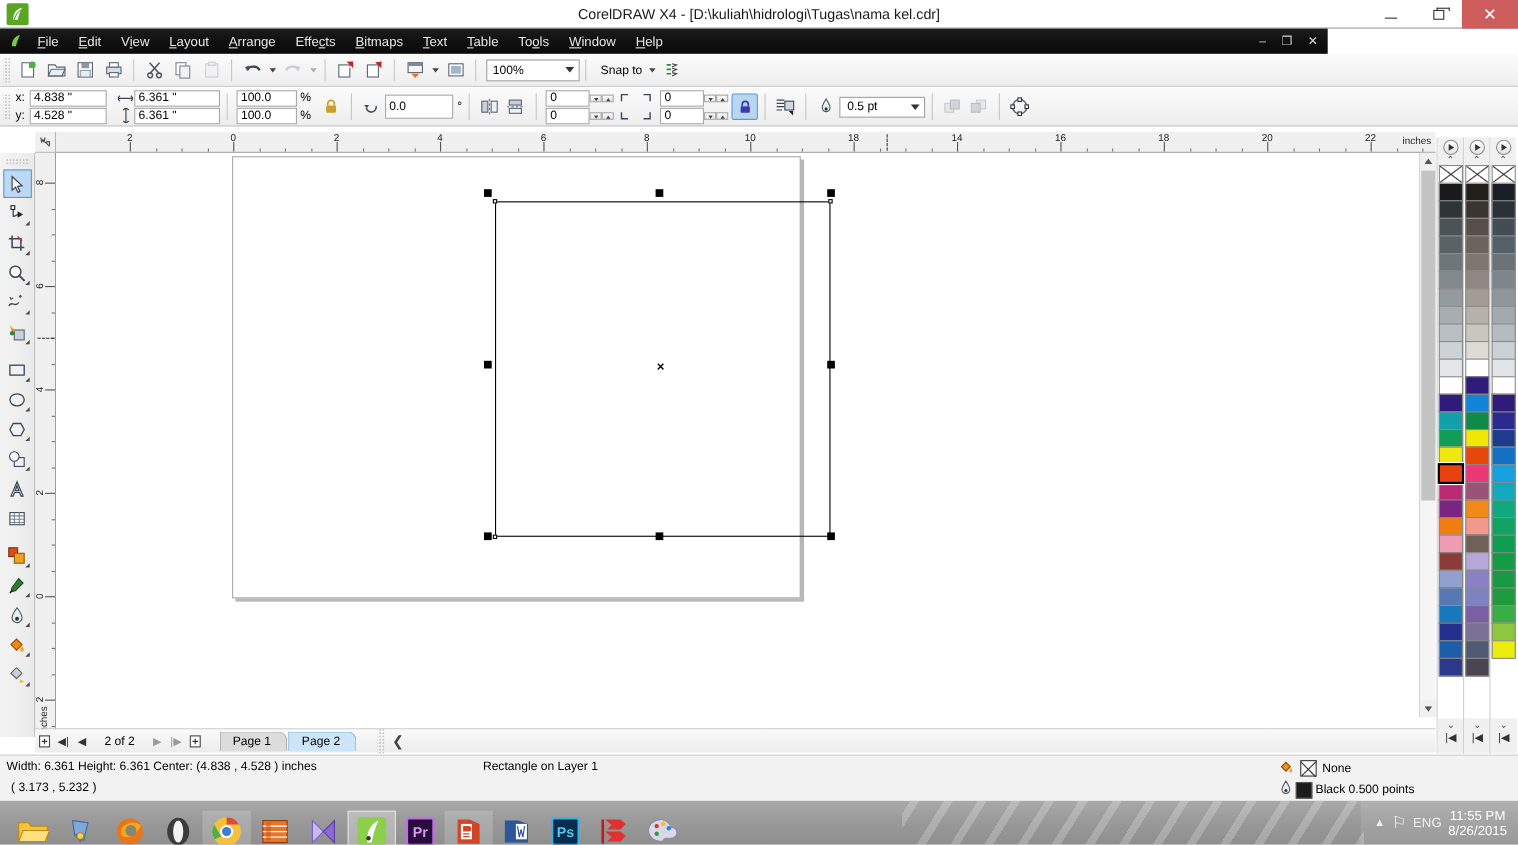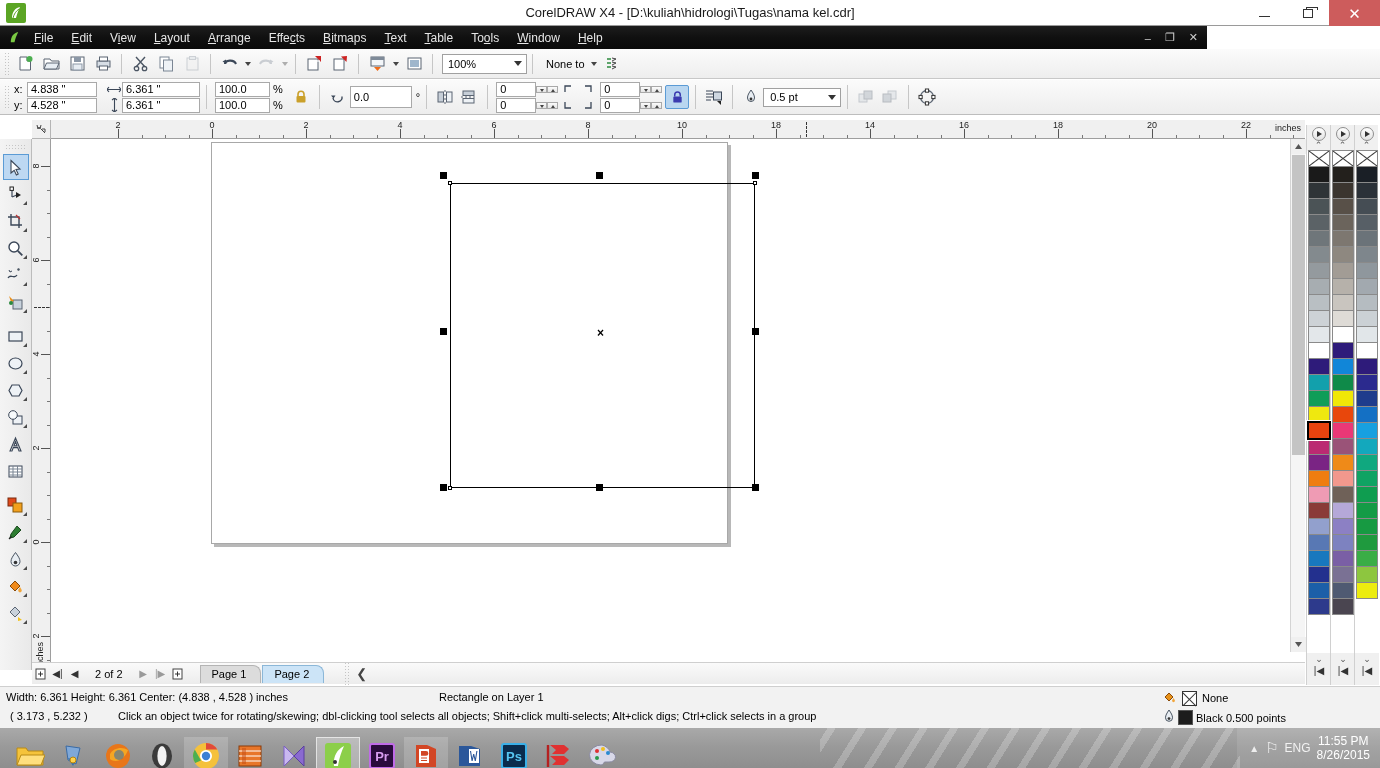--- a/index.html
+++ b/index.html
@@ -427,21 +427,21 @@
           <rect x="2" y="3" width="13" height="11" fill="#fff" stroke="#5a6472"></rect>
           <rect x="4" y="5" width="9" height="7" fill="#9fb6cc"></rect>
         </svg>
     </div>
     <div class="tsep"></div>
     <div class="zoomcombo">
       <span class="cv">100%</span>
       <span class="dd"></span>
     </div>
     <div class="tsep"></div>
-    <div class="snapto">None to</div>
+    <div class="snapto">Snap to</div>
     <div class="tcaret"></div>
     <div class="tbtn">
       <svg width="17" height="17" viewBox="0 0 17 17">
           <path d="M3 4h4M3 8h4M3 12h4" stroke="#2d8a3e" stroke-width="1.5"></path>
           <path d="M8 3l4 1-4 2M8 7l4 1-4 2M8 11l4 1-4 2" stroke="#444" fill="none"></path>
         </svg>
     </div>
   </div>
 
   <div class="propbar">
@@ -955,21 +955,20 @@
     <div style="margin-left:16px;display:flex;align-items:center;">
       <span class="grip"></span>
       <span style="font-size:13px;color:#444;padding:0 4px;">❮</span>
     </div>
   </div>
 
   <div class="statusbar">
     <div class="sb-r1">Width: 6.361  Height: 6.361  Center: (4.838 , 4.528 )  inches</div>
     <div class="sb-obj">Rectangle on Layer 1</div>
     <div class="sb-coord">( 3.173 , 5.232 )</div>
-    <div class="sb-hint">Click an object twice for rotating/skewing; dbl-clicking tool selects all objects; Shift+click multi-selects; Alt+click digs; Ctrl+click selects in a group</div>
 
     <div class="sb-fill">
       <span>
         <svg width="14" height="14" viewBox="0 0 14 14">
             <path d="M2 7l4-4 4 4-4 4z" fill="#e8921a" stroke="#8a4a08"></path>
             <path d="M10.5 8c1 1.4 1.4 2.2 1.4 2.8a1.4 1.4 0 11-2.8 0c0-.6.4-1.4 1.4-2.8z" fill="#f2a63c"></path>
           </svg>
       </span>
       <span class="swatch-none"></span>
       <span>None</span>

